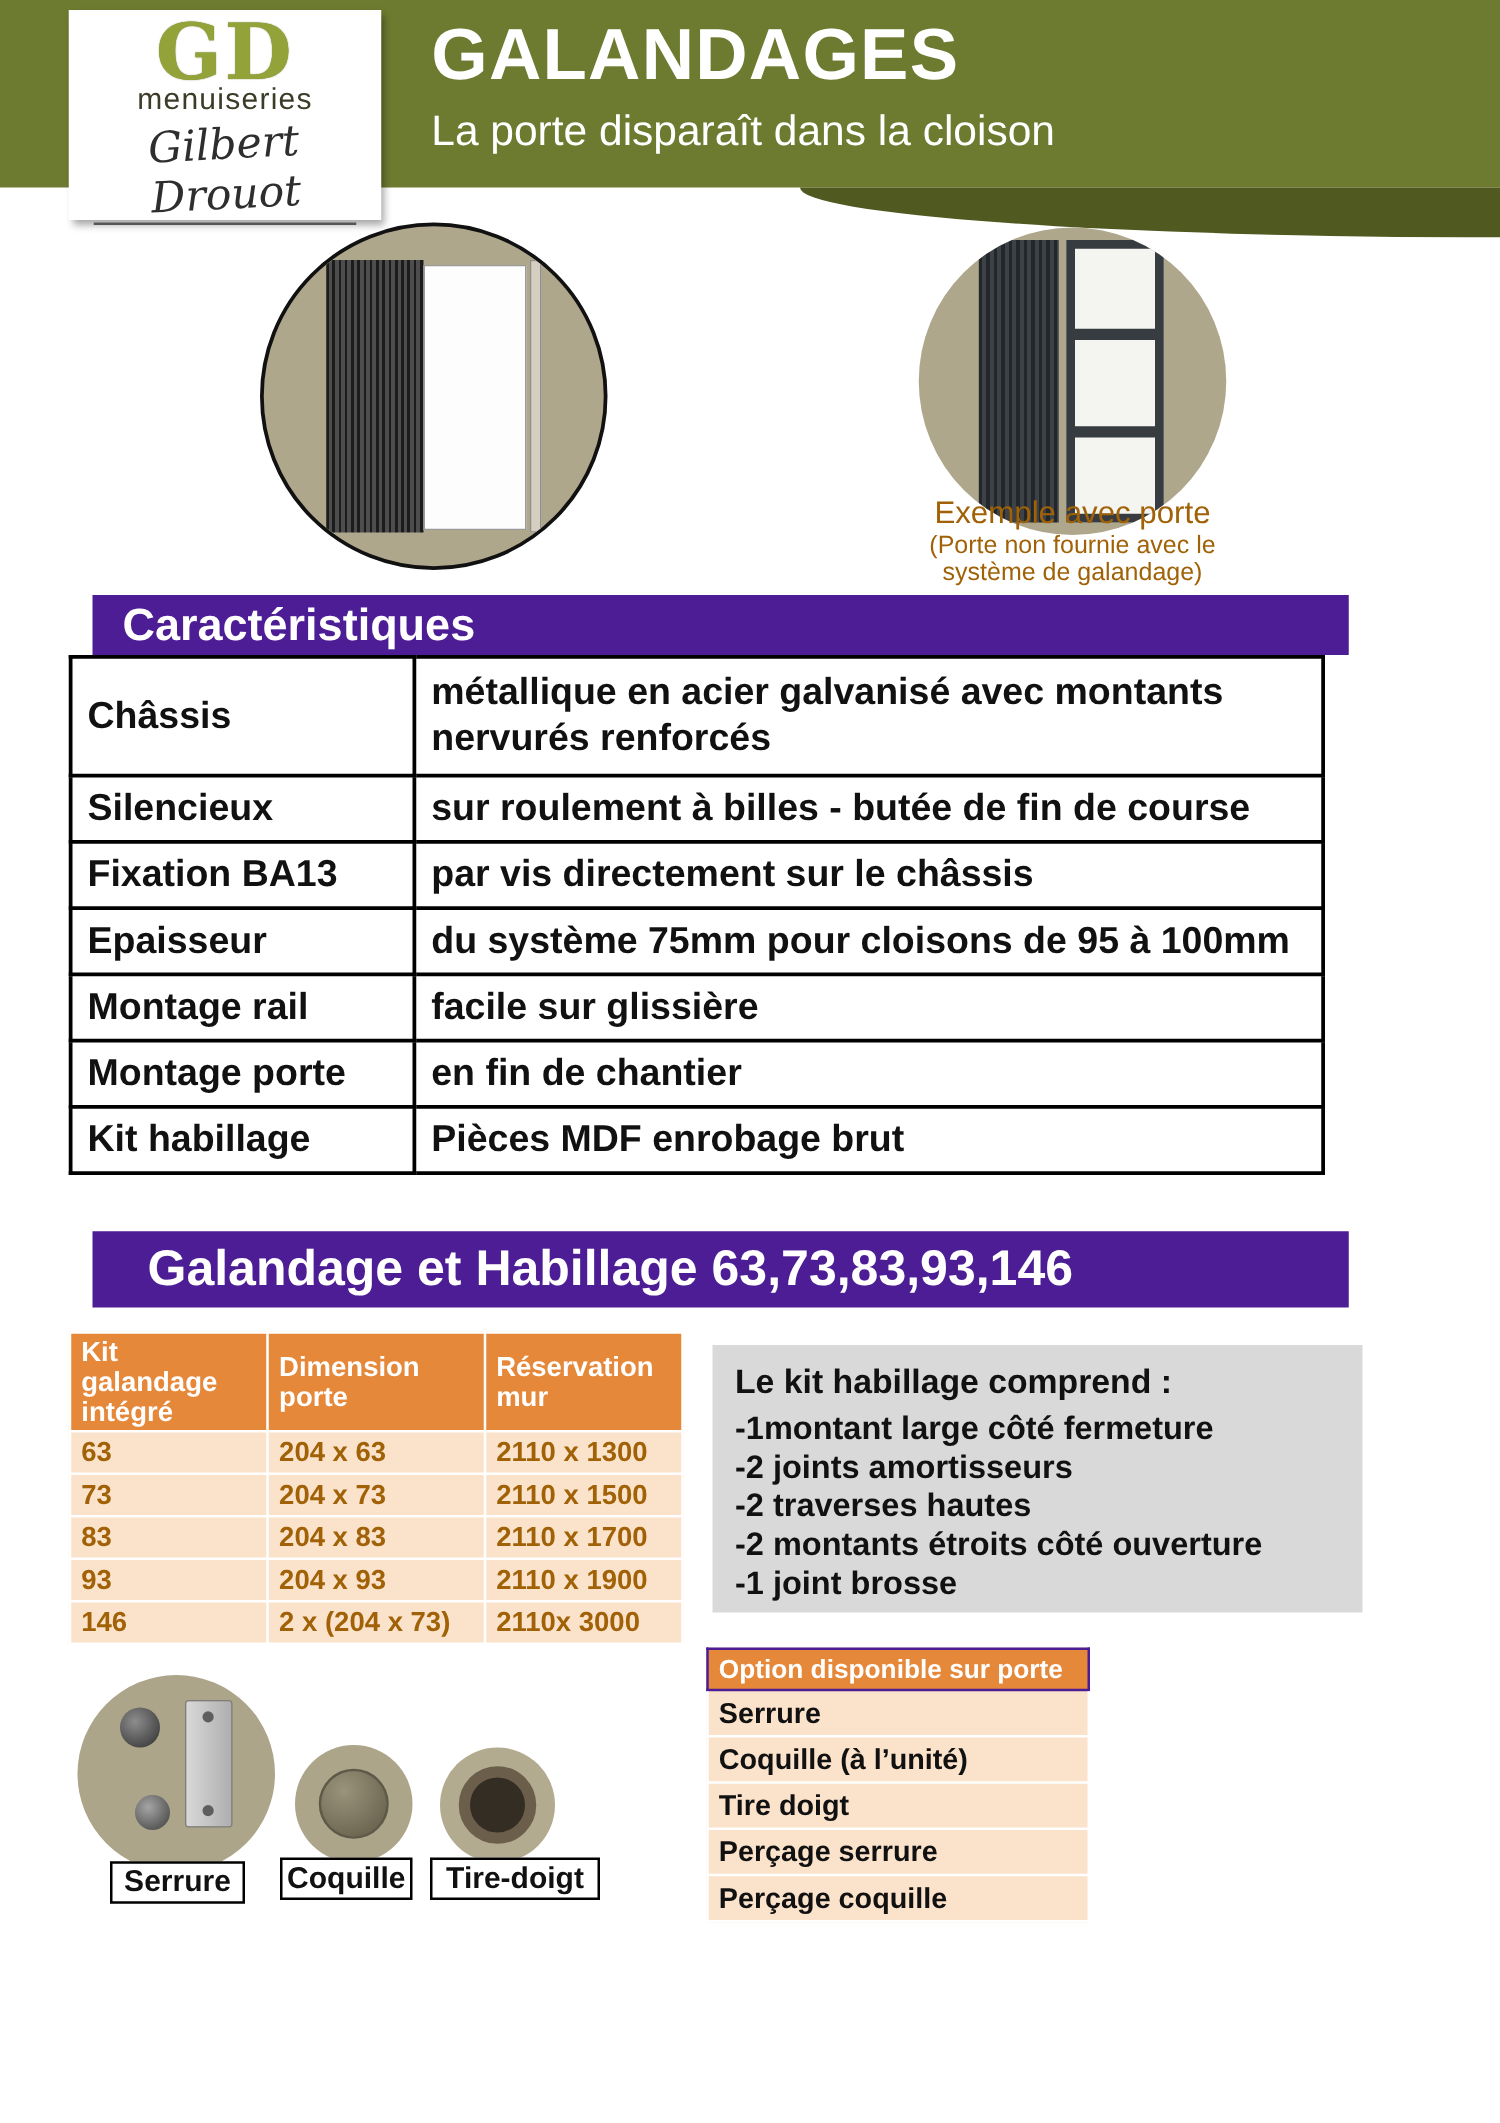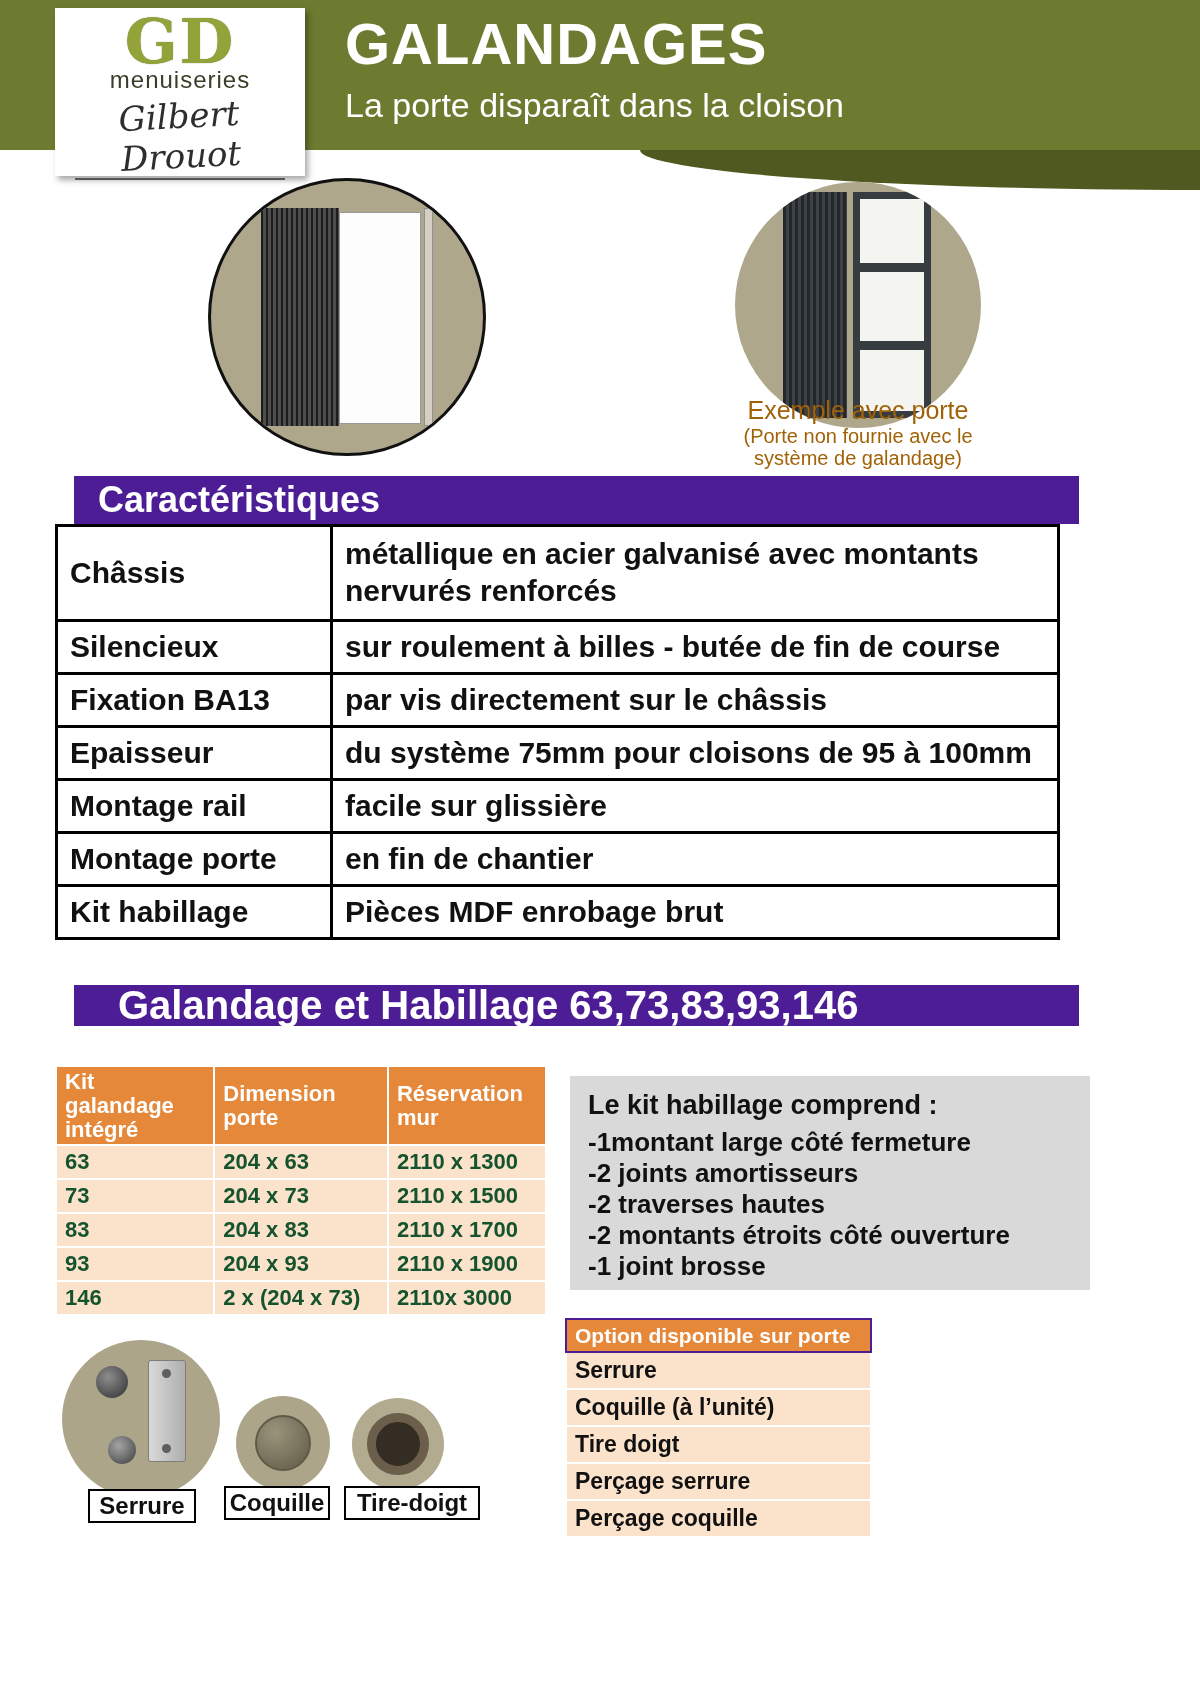--- a/index.html
+++ b/index.html
@@ -41,37 +41,37 @@
   .frame-bar.b1{top:64px;} .frame-bar.b2{top:142px;}
 
   .caption{position:absolute;left:666px;top:396px;width:384px;text-align:center;color:#a16207;z-index:5;}
   .caption-l1{font-size:25px;}
   .caption-l2,.caption-l3{font-size:20px;line-height:1.12;}
 
   
   .banner{position:absolute;left:55px;width:1005px;background:#4c1d95;color:#fff;font-weight:bold;
         display:flex;align-items:center;box-sizing:border-box;padding-left:24px;margin-left:19px;}
   .banner1{top:476px;height:48px;font-size:36px;}
-  .banner2{top:985px;height:41px;font-size:40px;padding-left:44px;}
+  .banner2{top:985px;height:61px;font-size:40px;padding-left:44px;}
 
   
   .char-table{position:absolute;left:55px;top:524px;width:1005px;border-collapse:collapse;}
   .char-table td{border:3px solid #000;font-weight:bold;font-size:30px;color:#111;
         padding:4px 12px;vertical-align:middle;line-height:1.22;}
   .char-table td.lbl{width:248px;}
   .char-table tr.tall td{height:84px;}
   .char-table tr.short td{height:42px;}
 
   
   .size-table{position:absolute;left:55px;top:1065px;width:492px;border-collapse:collapse;
         background:#fbe2cb;border:2px solid #d8света;}
   .size-table{border:2px solid #d88a42;}
   .size-table th{background:#e6883a;color:#fff;font-size:22px;font-weight:bold;text-align:left;
         padding:3px 8px;border:2px solid #fff;line-height:1.08;vertical-align:middle;}
-  .size-table td{font-size:22px;font-weight:bold;color:#14532d;padding:2px 8px;border:2px solid #fff;height:28px;}
+  .size-table td{font-size:22px;font-weight:bold;color:#a16207;padding:2px 8px;border:2px solid #fff;height:28px;}
   .size-table .c1{width:158px;} .size-table .c2{width:180px;} .size-table .c3{width:148px;}
 
   
   .kit-box{position:absolute;left:570px;top:1076px;width:520px;height:214px;background:#d9d9d9;
         box-sizing:border-box;padding:14px 18px;color:#111;}
   .kit-title{font-size:27px;font-weight:bold;margin-bottom:6px;}
   .kit-item{font-size:26px;font-weight:bold;line-height:31px;}
 
   
   .opt-table{position:absolute;left:565px;top:1318px;width:307px;border-collapse:collapse;

